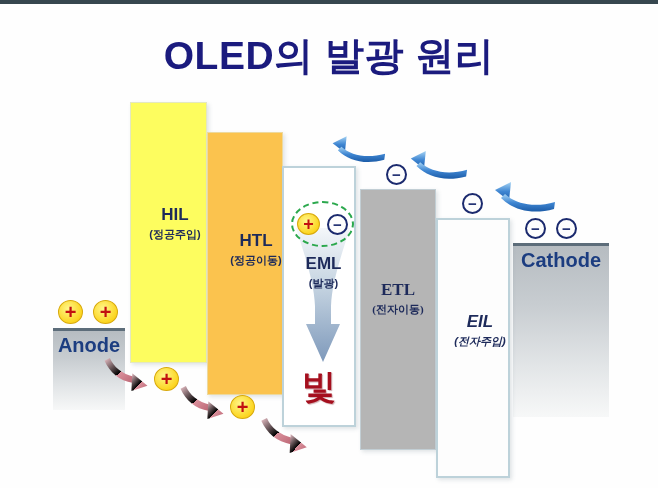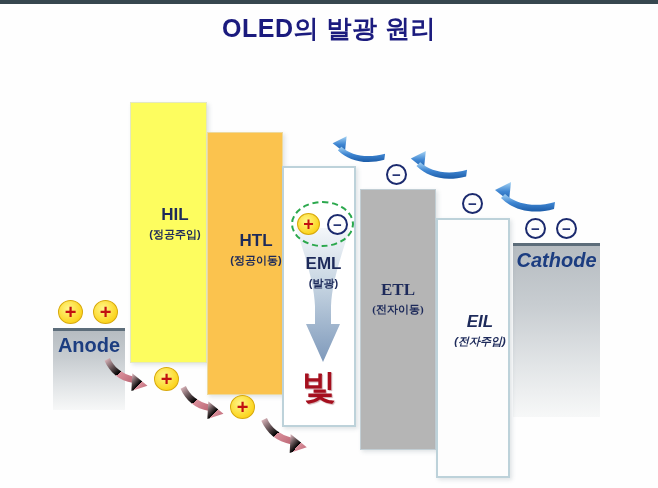--- a/index.html
+++ b/index.html
@@ -3,35 +3,35 @@
 <meta charset="utf-8">
 <style>
   html,body { margin:0; padding:0; background:#ffffff; }
   .canvas {
     position:relative; width:658px; height:488px; overflow:hidden;
     background:#fefefe;
     font-family:"Liberation Sans","DejaVu Sans",sans-serif;
   }
   .topbar { position:absolute; top:0; left:0; width:658px; height:4px; background:#37474f; }
   .title {
-    position:absolute; top:12px; left:0; width:100%; text-align:center;
-    font-size:25px; font-weight:bold; color:#1b1b7e; letter-spacing:0.5px;
+    position:absolute; top:29px; left:0; width:100%; text-align:center;
+    font-size:39px; font-weight:bold; color:#1b1b7e; letter-spacing:0.5px;
   }
   .layer { position:absolute; box-sizing:border-box; box-shadow:2px 2px 4px rgba(90,110,120,0.18); }
   .hil { left:130px; top:102px; width:77px; height:261px; background:#fdfd5f; border:1px solid #e4e8c0; }
   .htl { left:207px; top:132px; width:76px; height:263px; background:#fbc34e; border:1px solid #edd99e; }
   .eml { left:282px; top:166px; width:74px; height:261px; background:#ffffff; border:2px solid #bdd2da; }
   .etl { left:360px; top:189px; width:76px; height:261px; background:#b5b5b5; border:1px solid #c2ced4; }
   .eil { left:436px; top:218px; width:74px; height:260px; background:#fdfdfd; border:2px solid #bdd2da; }
   .electrode {
     position:absolute; box-sizing:border-box; border-top:3px solid #5d6d7a;
     background:linear-gradient(180deg,#b6bcc1 0%,#c8cdd1 35%,#e2e5e7 70%,#f7f8f8 100%);
   }
   .anode { left:53px; top:328px; width:72px; height:82px; }
-  .cathode { left:513px; top:243px; width:87px; height:174px;font-style:italic; }
+  .cathode { left:513px; top:243px; width:96px; height:174px; }
   .elec-label { font-weight:bold; font-size:20px; color:#1c3d80; text-align:center; margin-top:3px; }
   .layer-label { position:absolute; text-align:center; color:#1d2a5a; font-weight:bold; line-height:1.4; }
   .acro { display:block; font-size:17px; }
   .sub  { display:block; font-size:11px; }
   .lbl-hil { left:130px; top:203px; width:90px;text-align:center; }
   .lbl-htl { left:207px; top:229px; width:98px; }
   .lbl-eml { left:282px; top:252px; width:83px; }
   .lbl-etl { left:360px; top:278px; width:76px;font-family:Liberation Serif, serif; }
   .lbl-eil { left:436px; top:310px; width:88px;font-style:italic; }
   .charge {

